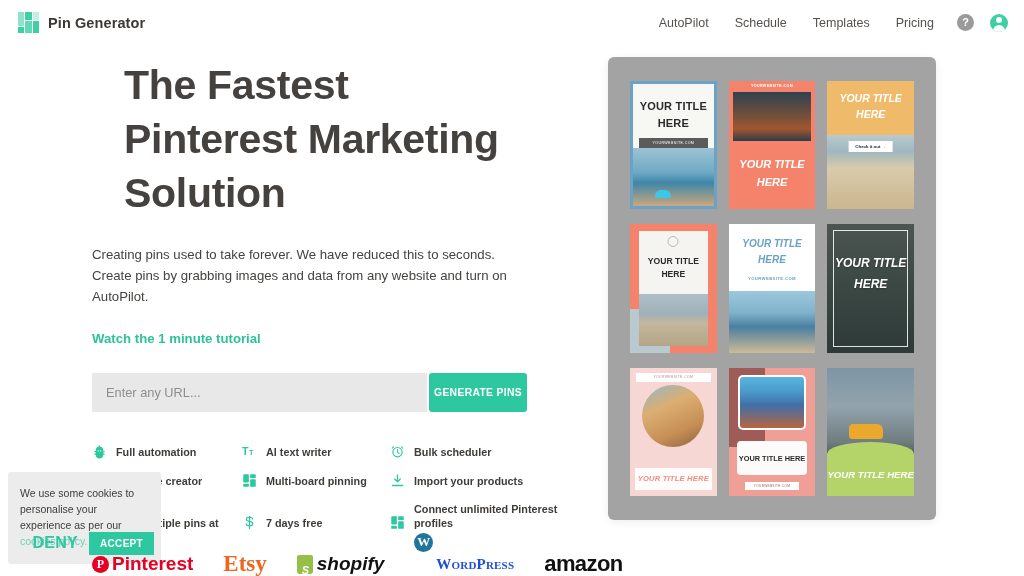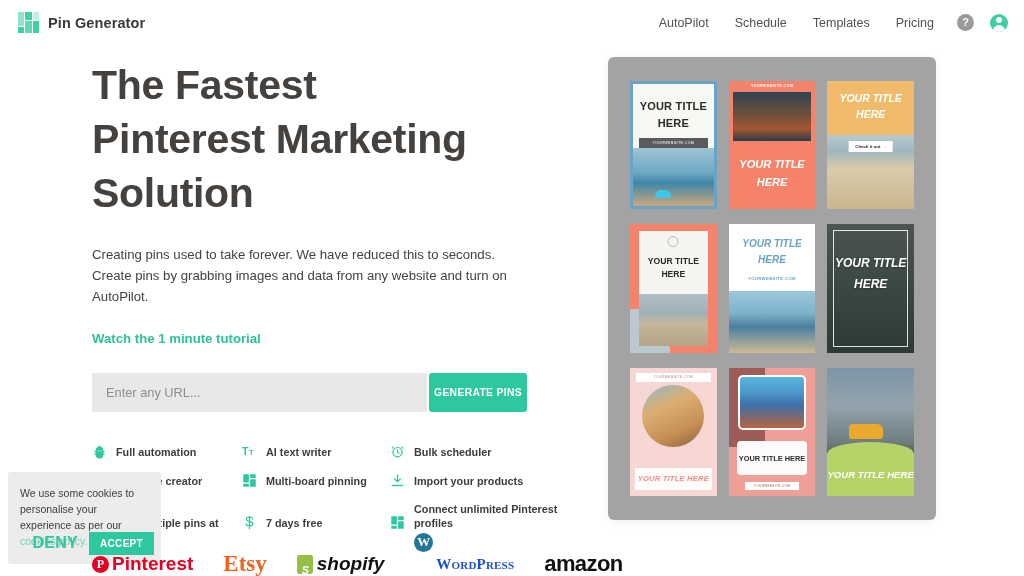--- a/index.html
+++ b/index.html
@@ -49,21 +49,21 @@
     margin-left: 16px; position: relative; overflow: hidden; }
   .avatar-icon::before { content: ""; position: absolute; width: 6px; height: 6px;
     border-radius: 50%; background: #fff; top: 3px; left: 6px; }
   .avatar-icon::after { content: ""; position: absolute; width: 12px; height: 7px;
     border-radius: 6px 6px 0 0; background: #fff; bottom: 0px; left: 3px; }
 
   
   .hero { position: absolute; left: 92px; top: 58px; width: 470px; }
   .hero h1 {
     font-size: 41px; line-height: 54px; font-weight: 700;
-    color: #44413e; letter-spacing: -0.3px;
+    color: #44413e; letter-spacing: -0.3px; margin-left: 32px;
   }
   .hero p.sub {
     margin-top: 24px; font-size: 13.2px; line-height: 21px; color: #45423f;
     width: 420px;
   }
   .tutorial-link {
     display: inline-block; margin-top: 24px;
     font-size: 13.2px; font-weight: 700; color: #2ec29a; text-decoration: none;
   }
 

